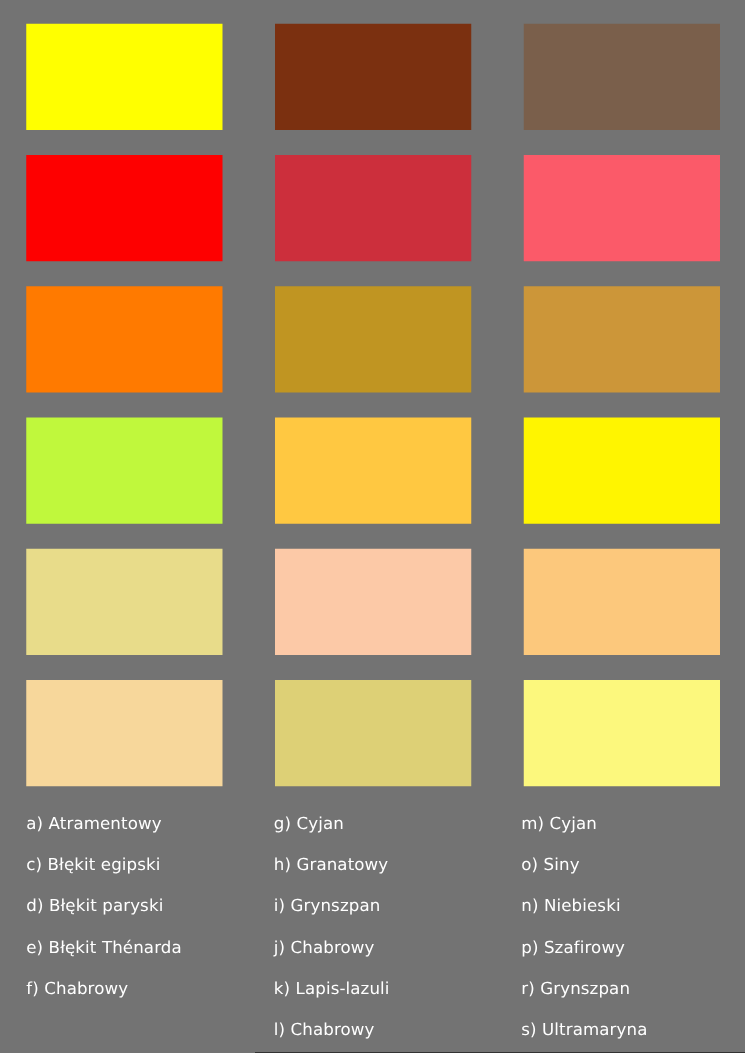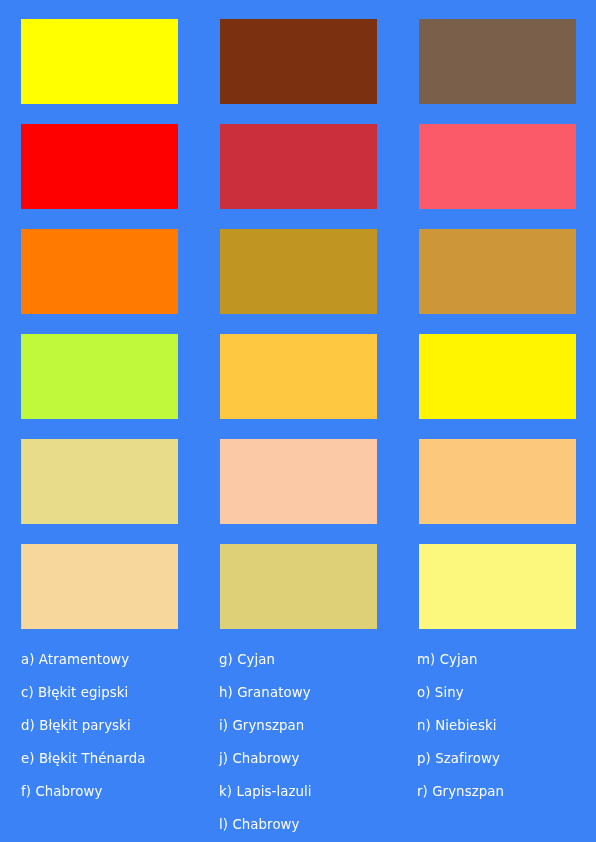--- a/index.html
+++ b/index.html
@@ -14,21 +14,21 @@
 
   body {
     font-family: "DejaVu Sans", "Liberation Sans", sans-serif;
     position: relative;
   }
 
   #sheet {
     position: relative;
     width: 596px;
     height: 842px;
-    background: #3b82f6;
+    background: #737373;
   }
 
   
   #swatch-grid {
     position: absolute;
     left: 21px;
     top: 19px;
     width: 555px;
     display: grid;
     grid-template-columns: 157px 157px 157px;
@@ -108,16 +108,17 @@
         <div class="legend-entry">j) Chabrowy</div>
         <div class="legend-entry">k) Lapis-lazuli</div>
         <div class="legend-entry">l) Chabrowy</div>
       </div>
       <div class="legend-col">
         <div class="legend-entry">m) Cyjan</div>
         <div class="legend-entry">o) Siny</div>
         <div class="legend-entry">n) Niebieski</div>
         <div class="legend-entry">p) Szafirowy</div>
         <div class="legend-entry">r) Grynszpan</div>
+        <div class="legend-entry">s) Ultramaryna</div>
       </div>
     </div>
 
 </div>
 
 </body></html>

